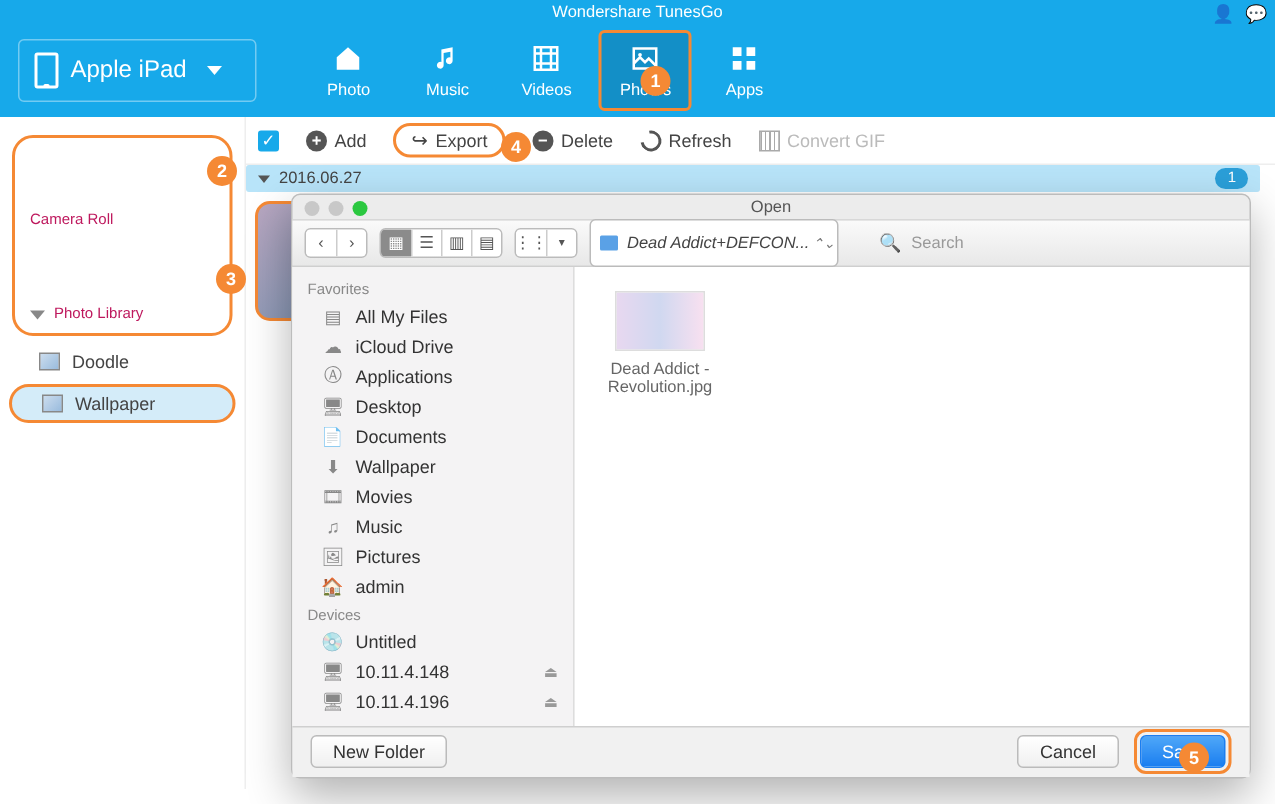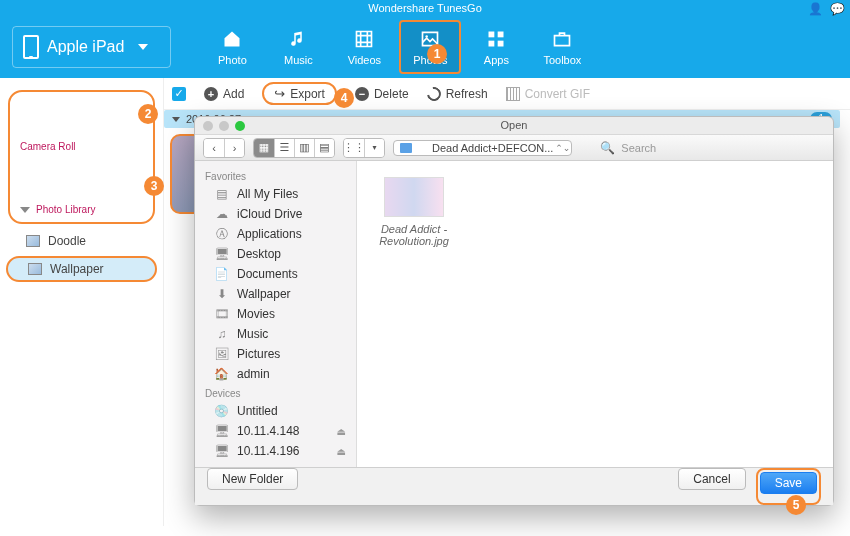--- a/index.html
+++ b/index.html
@@ -43,46 +43,46 @@
   .content { position:absolute; left:164px; top:110px; right:10px; bottom:14px;}
   .datebar { background:#b8e4f9; height:18px; font-size:11px; color:#444; display:flex; align-items:center; padding:0 8px; gap:6px; border-radius:2px;}
   .datebar .tri { width:0; height:0; border-left:4px solid transparent; border-right:4px solid transparent; border-top:5px solid #555;}
   .datebar .countpill { margin-left:auto; background:#2b9fd9; color:#fff; font-size:10px; padding:0 8px; border-radius:8px; height:14px; line-height:14px;}
   .thumb { margin:6px 0 0 6px; width:56px; height:80px; border:2px solid #f58934; border-radius:10px; background:linear-gradient(135deg,#b8a6c0,#7b93b1); overflow:hidden;}
 
   
   .badge { position:absolute; width:20px; height:20px; border-radius:50%; background:#f58934; color:#fff; font-size:12px; font-weight:bold; display:flex; align-items:center; justify-content:center; z-index:50;}
 
   
-  .dialog { position:absolute; left:194px; top:116px; width:640px; height:390px; background:#ececec; border:1px solid #bcbcbc; border-radius:6px; box-shadow:0 12px 30px rgba(0,0,0,.3); display:flex; flex-direction:column; z-index:40;}
+  .dialog { position:absolute; left:194px; top:129px; width:640px; height:390px; background:#ececec; border:1px solid #bcbcbc; border-radius:6px; box-shadow:0 12px 30px rgba(0,0,0,.3); display:flex; flex-direction:column; z-index:40;}
   .dlg-head { height:20px; display:flex; align-items:center; justify-content:center; font-size:11px; color:#555; position:relative;}
   .dots { position:absolute; left:8px; top:4px; display:flex; gap:6px;}
   .dots span { width:10px; height:10px; border-radius:50%; background:#c8c8c8;}
   .dots span:nth-child(3){ background:#2bc840;}
   .dlg-toolbar { height:32px; background:linear-gradient(#fafafa,#e8e8e8); border-top:1px solid #d8d8d8; border-bottom:1px solid #cfcfcf; display:flex; align-items:center; padding:0 8px; gap:8px;}
   .seg { display:flex; border:1px solid #bbb; border-radius:4px; overflow:hidden; height:20px;}
   .seg span { width:20px; display:flex; align-items:center; justify-content:center; font-size:11px; color:#555; background:#fff;}
   .seg span+span { border-left:1px solid #ccc;}
   .seg.view span.active { background:#8b8b8b; color:#fff;}
-  .pathbtn { display:flex; align-items:center; gap:20px; border:1px solid #bbb; background:#fff; border-radius:4px; height:16px; padding:0 18px 0 6px; font-size:11px; color:#444; position:relative;}
+  .pathbtn { display:flex; align-items:center; gap:6px; border:1px solid #bbb; background:#fff; border-radius:4px; height:32px; padding:0 18px 0 6px; font-size:11px; color:#444; position:relative;font-style:italic;}
   .pathbtn .folder { width:12px; height:10px; background:#5aa1e6; border-radius:1px;}
   .pathbtn .chev { position:absolute; right:5px; width:7px; height:7px; display:flex; align-items:center; justify-content:center; color:#777; font-size:9px;}
   .search { flex:1; display:flex; align-items:center; gap:6px; color:#999; font-size:11px; padding-left:20px;}
 
   .dlg-body { flex:1; display:flex; background:#fff;}
-  .dlg-side { width:162px; background:#f4f3f4; border-right:1px solid #ddd; padding:6px 0; overflow:hidden;}
+  .dlg-side { width:188px; background:#f4f3f4; border-right:1px solid #ddd; padding:6px 0; overflow:hidden;}
   .grp { font-size:10px; color:#888; padding:4px 10px 2px; }
   .frow { font-size:12px; color:#333; padding:3px 10px 3px 20px; display:flex; align-items:center; gap:8px;}
   .frow .eject { margin-left:auto; color:#999; font-size:10px;}
   .ficon { width:14px; height:12px; display:inline-flex; align-items:center; justify-content:center; color:#888; font-size:12px;}
-  .dlg-files { flex:1; padding:16px;font-style:italic; }
+  .dlg-files { flex:1; padding:16px; }
   .file { width:82px; text-align:center; font-size:11px; color:#666;}
   .file .fthumb { width:60px; height:40px; margin:0 auto 6px; background:linear-gradient(90deg,#e8d8f0,#d0d8f0,#f8e0f0); border:1px solid #ddd;}
 
-  .dlg-foot { height:44px; border-top:1px solid #cfcfcf; background:#f1f1f1; display:flex; padding:0 12px; gap:10px;}
+  .dlg-foot { height:44px; border-top:1px solid #cfcfcf; background:#f1f1f1; display:flex; align-items:center; padding:0 12px; gap:10px;}
   .macbtn { height:22px; padding:0 14px; border:1px solid #bbb; border-radius:4px; background:linear-gradient(#fff,#f0f0f0); font-size:12px; color:#333;}
   .macbtn.primary { background:linear-gradient(#4ea7f8,#1b7ef0); color:#fff; border-color:#1b7ef0;}
   .savewrap { border:2px solid #f58934; border-radius:8px; padding:2px;}
   .spacer { flex:1;}
 
   .refresh-icon { width:14px; height:14px; border:2px solid #555; border-radius:50%; border-left-color:transparent; display:inline-block; transform:rotate(35deg);}
   .film-icon { width:14px; height:14px; border:1px solid #aaa; display:inline-block; background:repeating-linear-gradient(90deg,#aaa 0 1px,transparent 1px 3px);}
 </style>
 </head>
 <body>
@@ -139,28 +139,20 @@
     <div class="nav">
       <span class="nicon">
           <svg width="20" height="20" viewBox="0 0 24 24">
             <rect x="3" y="3" width="7" height="7"></rect>
             <rect x="14" y="3" width="7" height="7"></rect>
             <rect x="3" y="14" width="7" height="7"></rect>
             <rect x="14" y="14" width="7" height="7"></rect>
           </svg>
         </span>
       <span>Apps</span>
-    </div>
-    <div class="nav">
-      <span class="nicon">
-          <svg width="22" height="20" viewBox="0 0 24 24">
-            <path d="M3 8h18v12H3zM9 8V5h6v3" fill="none" stroke="#fff" stroke-width="2"></path>
-          </svg>
-        </span>
-      <span>Toolbox</span>
     </div>
   </div>
 </div>
 
 <div class="toolbar">
   <span class="chk">✓</span>
   <span class="tbtn">
       <span class="circ">+</span>
       <span>Add</span>
     </span>

